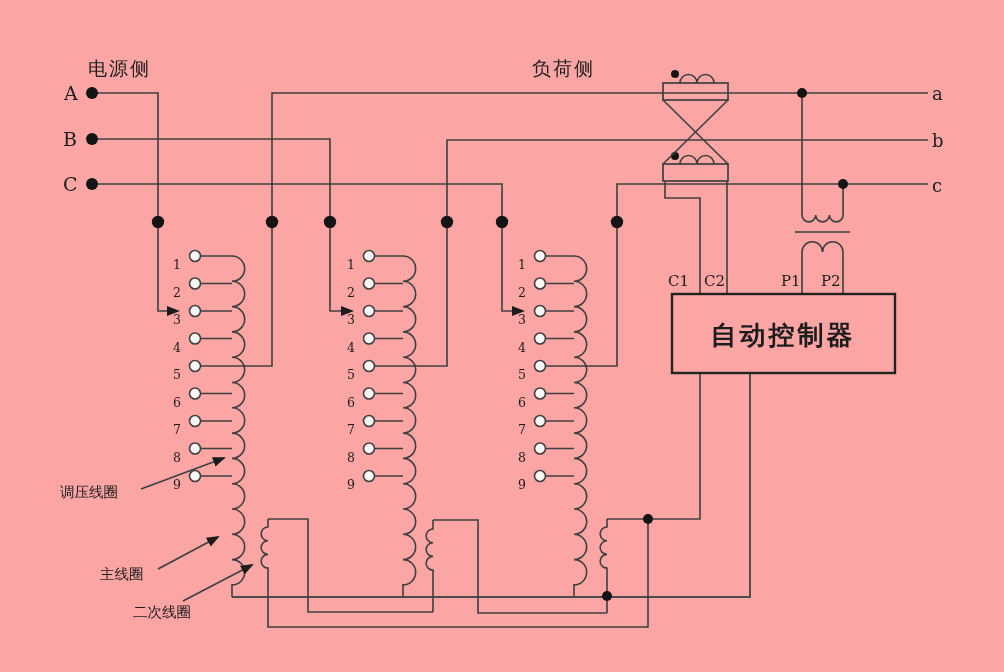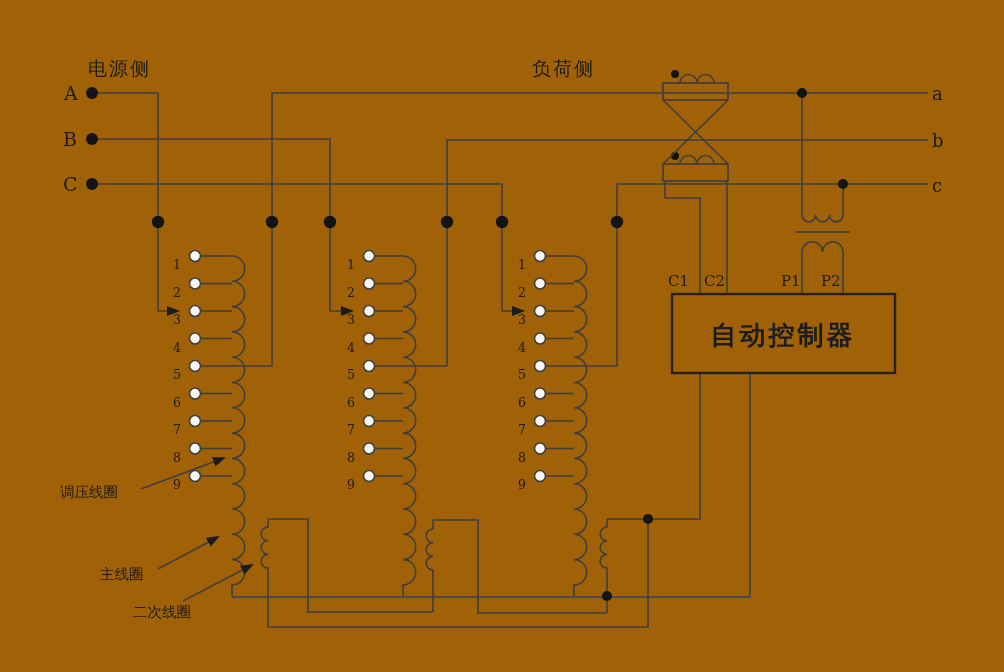--- a/index.html
+++ b/index.html
@@ -1,17 +1,17 @@
 <!DOCTYPE html>
 <html><head>
 <meta charset="utf-8">
 <style>
   html,body{margin:0;padding:0;}
   body{font-family:"Liberation Sans","DejaVu Sans",sans-serif;}
-  .stage{position:relative;width:1004px;height:672px;background:#a16207;overflow:hidden;}
+  .stage{position:relative;width:1004px;height:672px;background:#fca5a5;overflow:hidden;}
   svg{position:absolute;left:0;top:0;}
   .wire{fill:none;stroke:#3f3f3f;stroke-width:1.6px;}
   .wire2{fill:none;stroke:#4a4a4a;stroke-width:1.9px;}
   .plate{fill:none;stroke:#3f3f3f;stroke-width:1.7px;}
   .box{fill:none;stroke:#222;stroke-width:2.4px;}
   .dot{fill:#141414;stroke:none;}
   .tapc{fill:#f7f7f6;stroke:#3f3f3f;stroke-width:1.6px;}
   .cjk{font-family:"Liberation Sans","DejaVu Sans",sans-serif;fill:#1c1c1c;}
   .ser{font-family:"DejaVu Serif","Liberation Serif",serif;fill:#1c1c1c;}
   .ctl{font-weight:bold;font-size:26px;letter-spacing:3px;}

